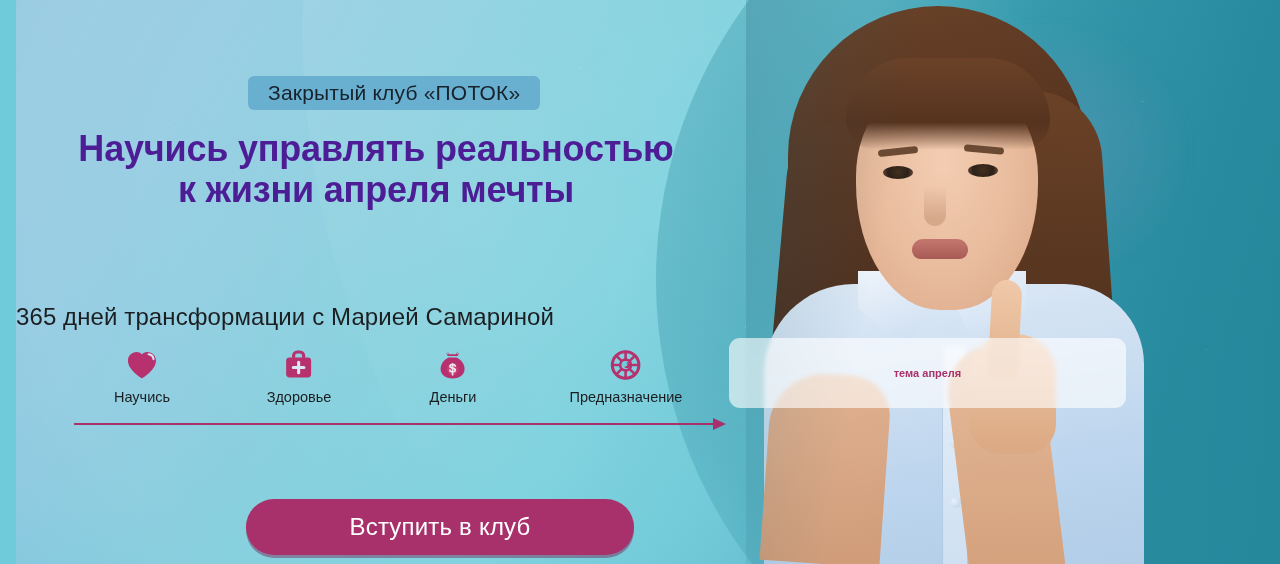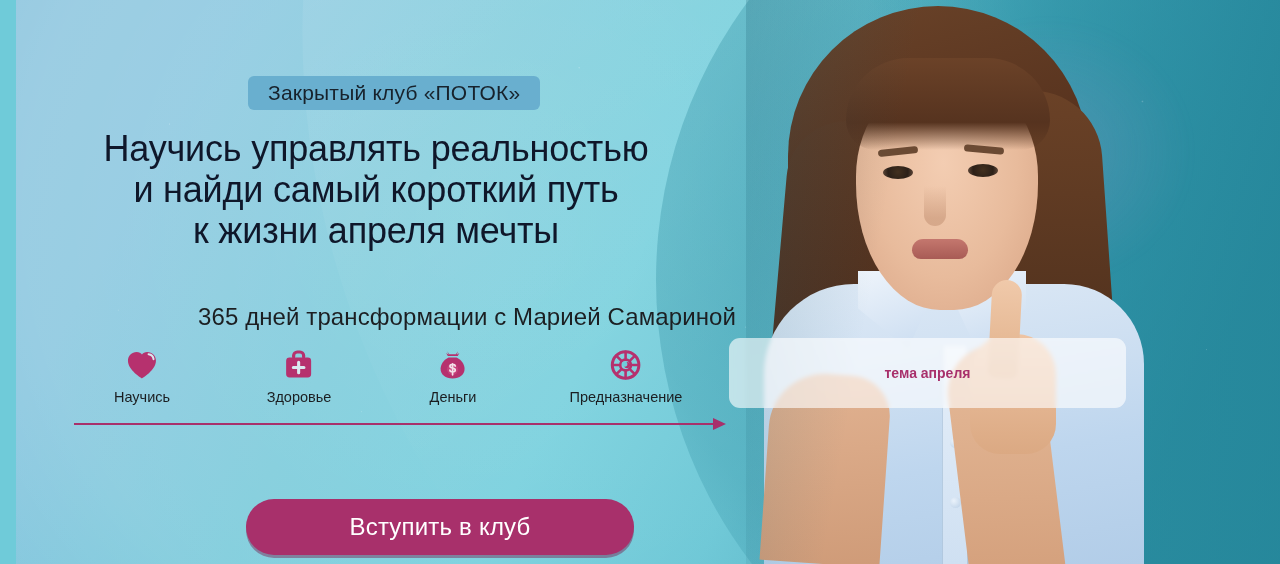--- a/index.html
+++ b/index.html
@@ -234,32 +234,32 @@
     color:#17222c;
     font-size:21px;
     letter-spacing:.2px;
     white-space:nowrap;
   }
 
   .headline {
     position:absolute;
     left:0; top:128px; width:720px;
     text-align:center;
-    color:#0f172a;
+    color:#4c1d95;
     font-size:36px;
-    font-weight:normal;
+    font-weight:bold;
     line-height:41px;
     letter-spacing:-0.2px;
   }
   .headline .hl-line { display:block; }
 
   .subtitle {
     position:absolute;
     left:0; top:303px; width:720px;
-    text-align:right;
+    text-align:left;
     color:#1c1f22;
     font-size:24px;
     letter-spacing:.1px;
   }
 
   
   .pillars {
     position:absolute;
     left:58px; top:348px;
     width:660px; height:70px;
@@ -327,21 +327,21 @@
     background:rgba(255,255,255,0.62);
     backdrop-filter:blur(2px);
     z-index:6;
     display:flex;
     flex-direction:column;
     align-items:center;
     justify-content:center;
   }
   .theme-card .tc-sub {
     color:#a8306b;
-    font-size:14px;
+    font-size:11px;
     font-weight:bold;
     line-height:22px;
   }
   .theme-card .tc-main {
     color:#a8306b;
     font-size:19px;
     font-weight:bold;
     line-height:24px;
     white-space:nowrap;
   }
@@ -387,21 +387,20 @@
   </div>
 
   <div class="content">
 
     <div class="badge">
       <span>Закрытый клуб «ПОТОК»</span>
     </div>
 
     <h1 class="headline">
       <span class="hl-line">Научись управлять реальностью</span>
-      <span class="hl-line">и найди самый короткий путь</span>
       <span class="hl-line">к жизни апреля мечты</span>
     </h1>
 
     <div class="subtitle">365 дней трансформации с Марией Самариной</div>
 
     <div class="pillars">
 
       <div class="pillar p-love">
         <div class="pic">
           <svg width="32" height="30" viewBox="0 0 32 30" aria-hidden="true">

